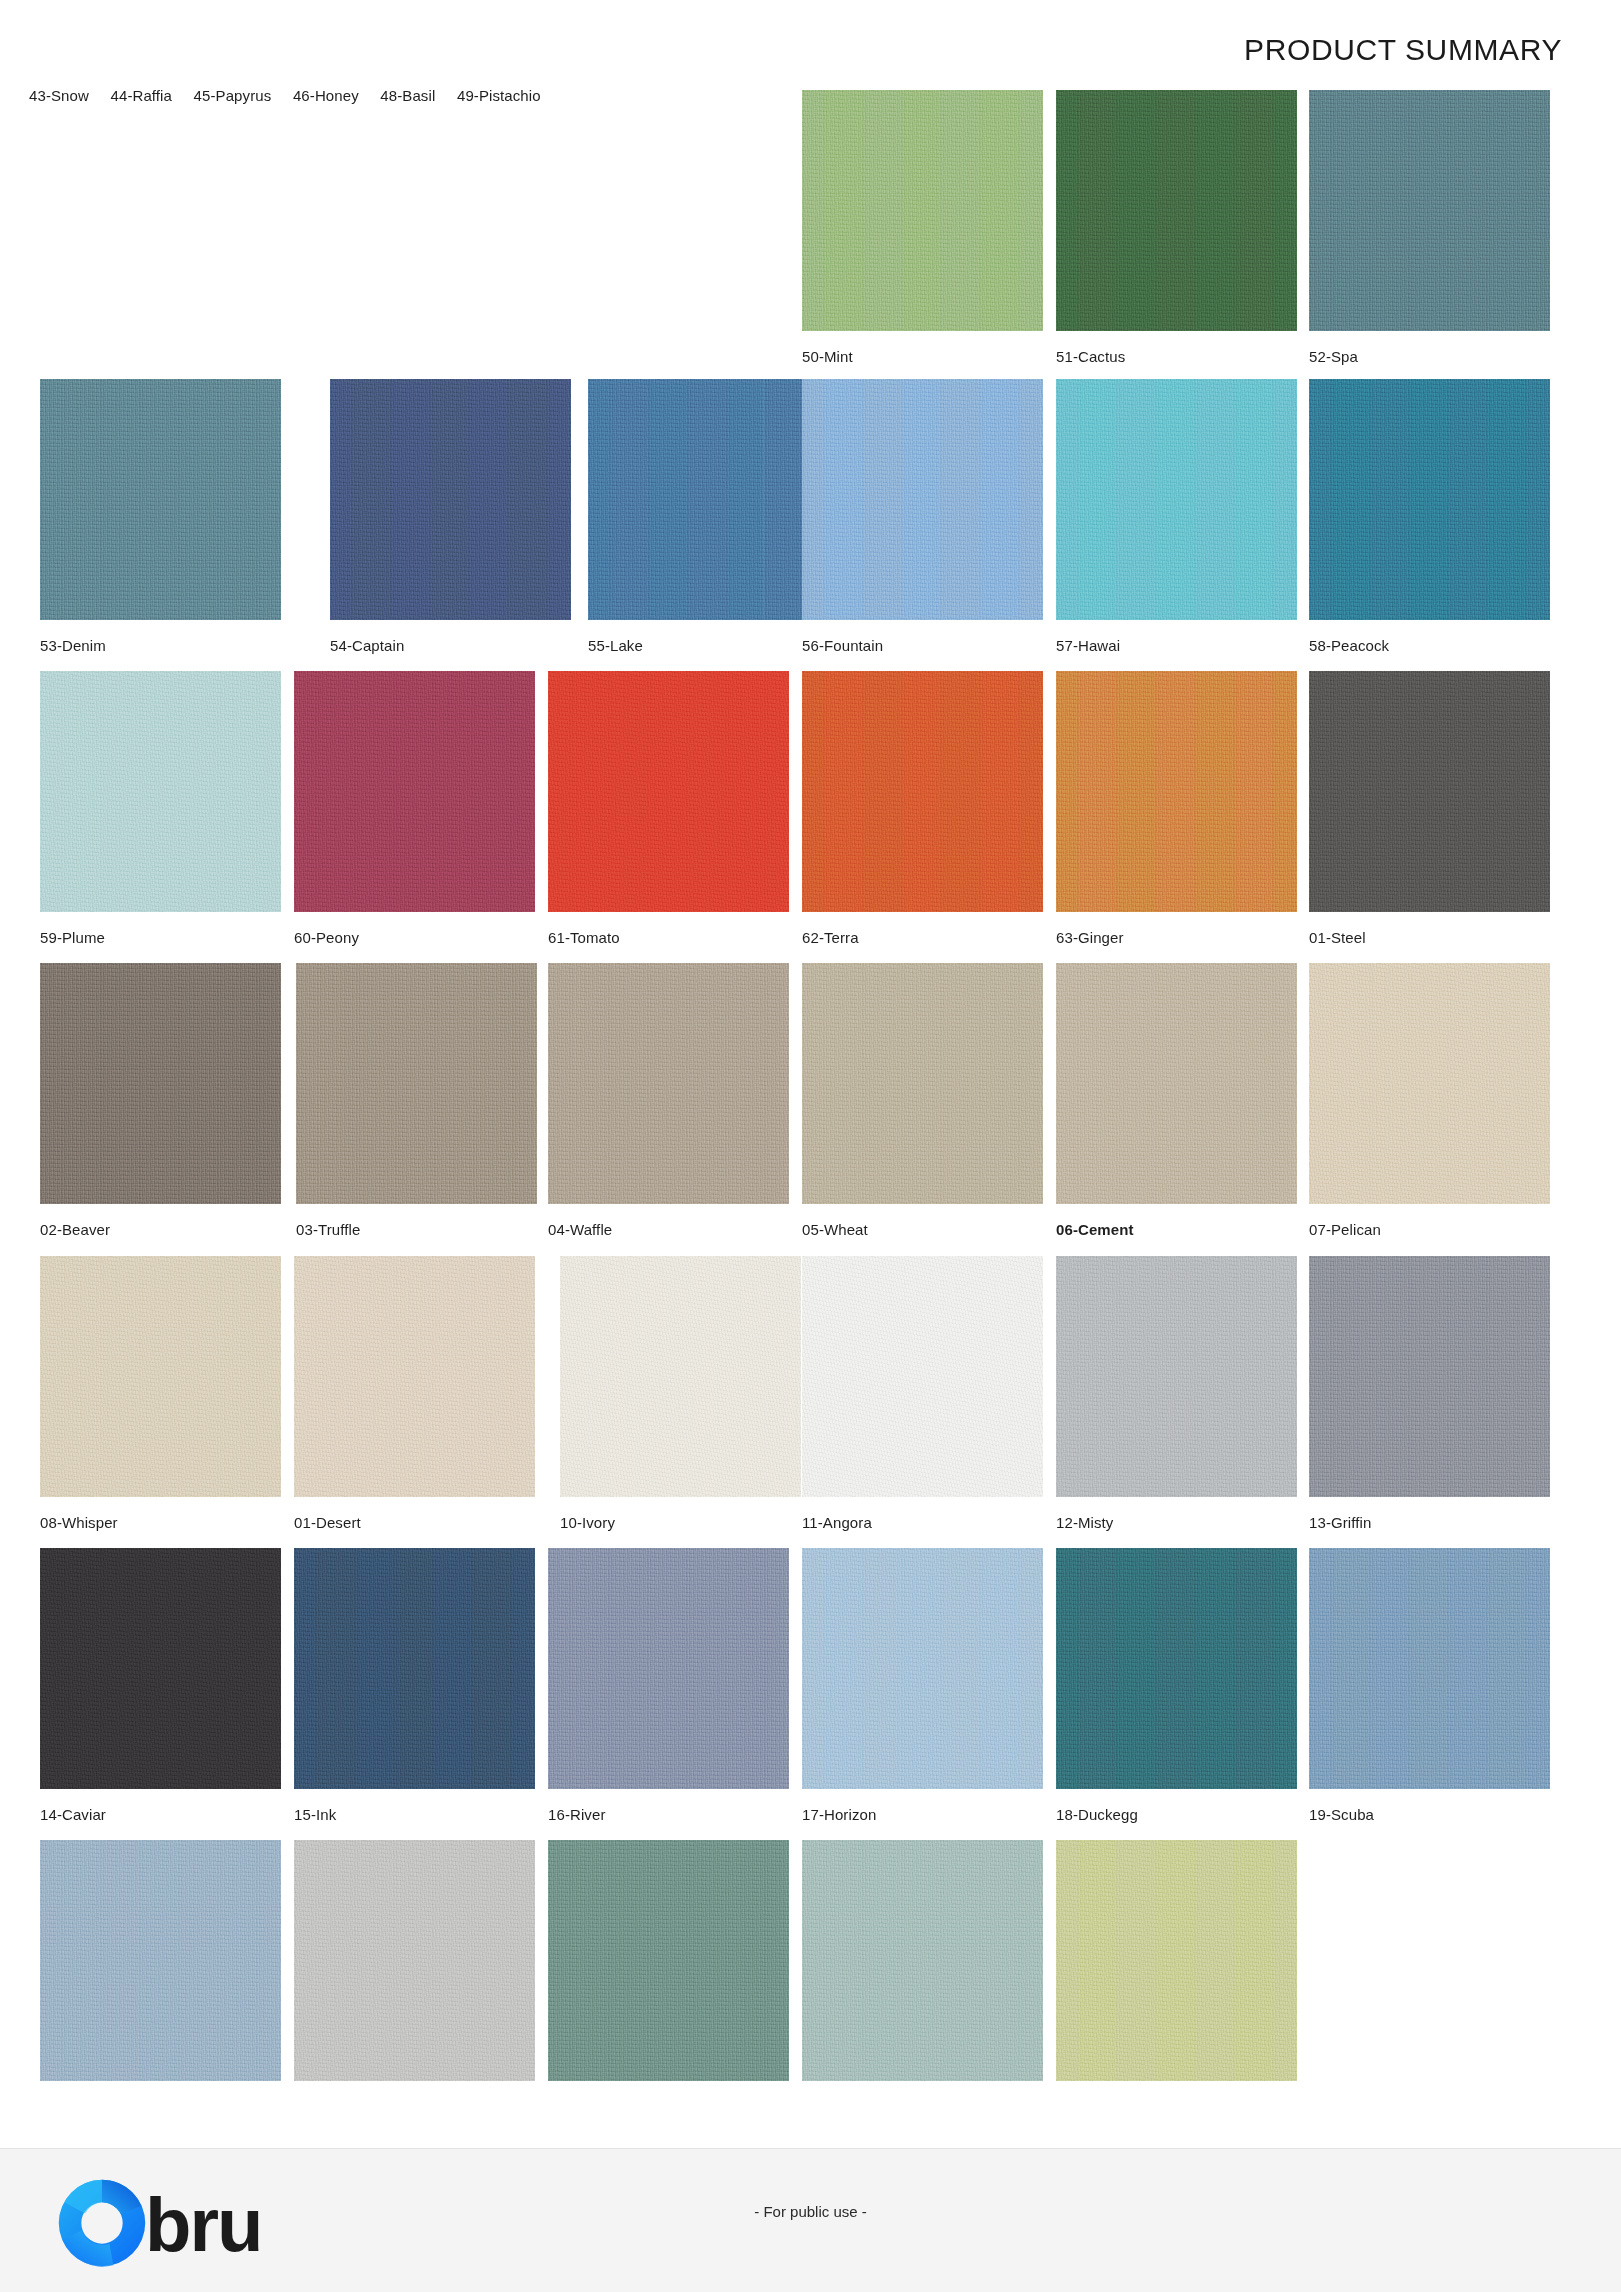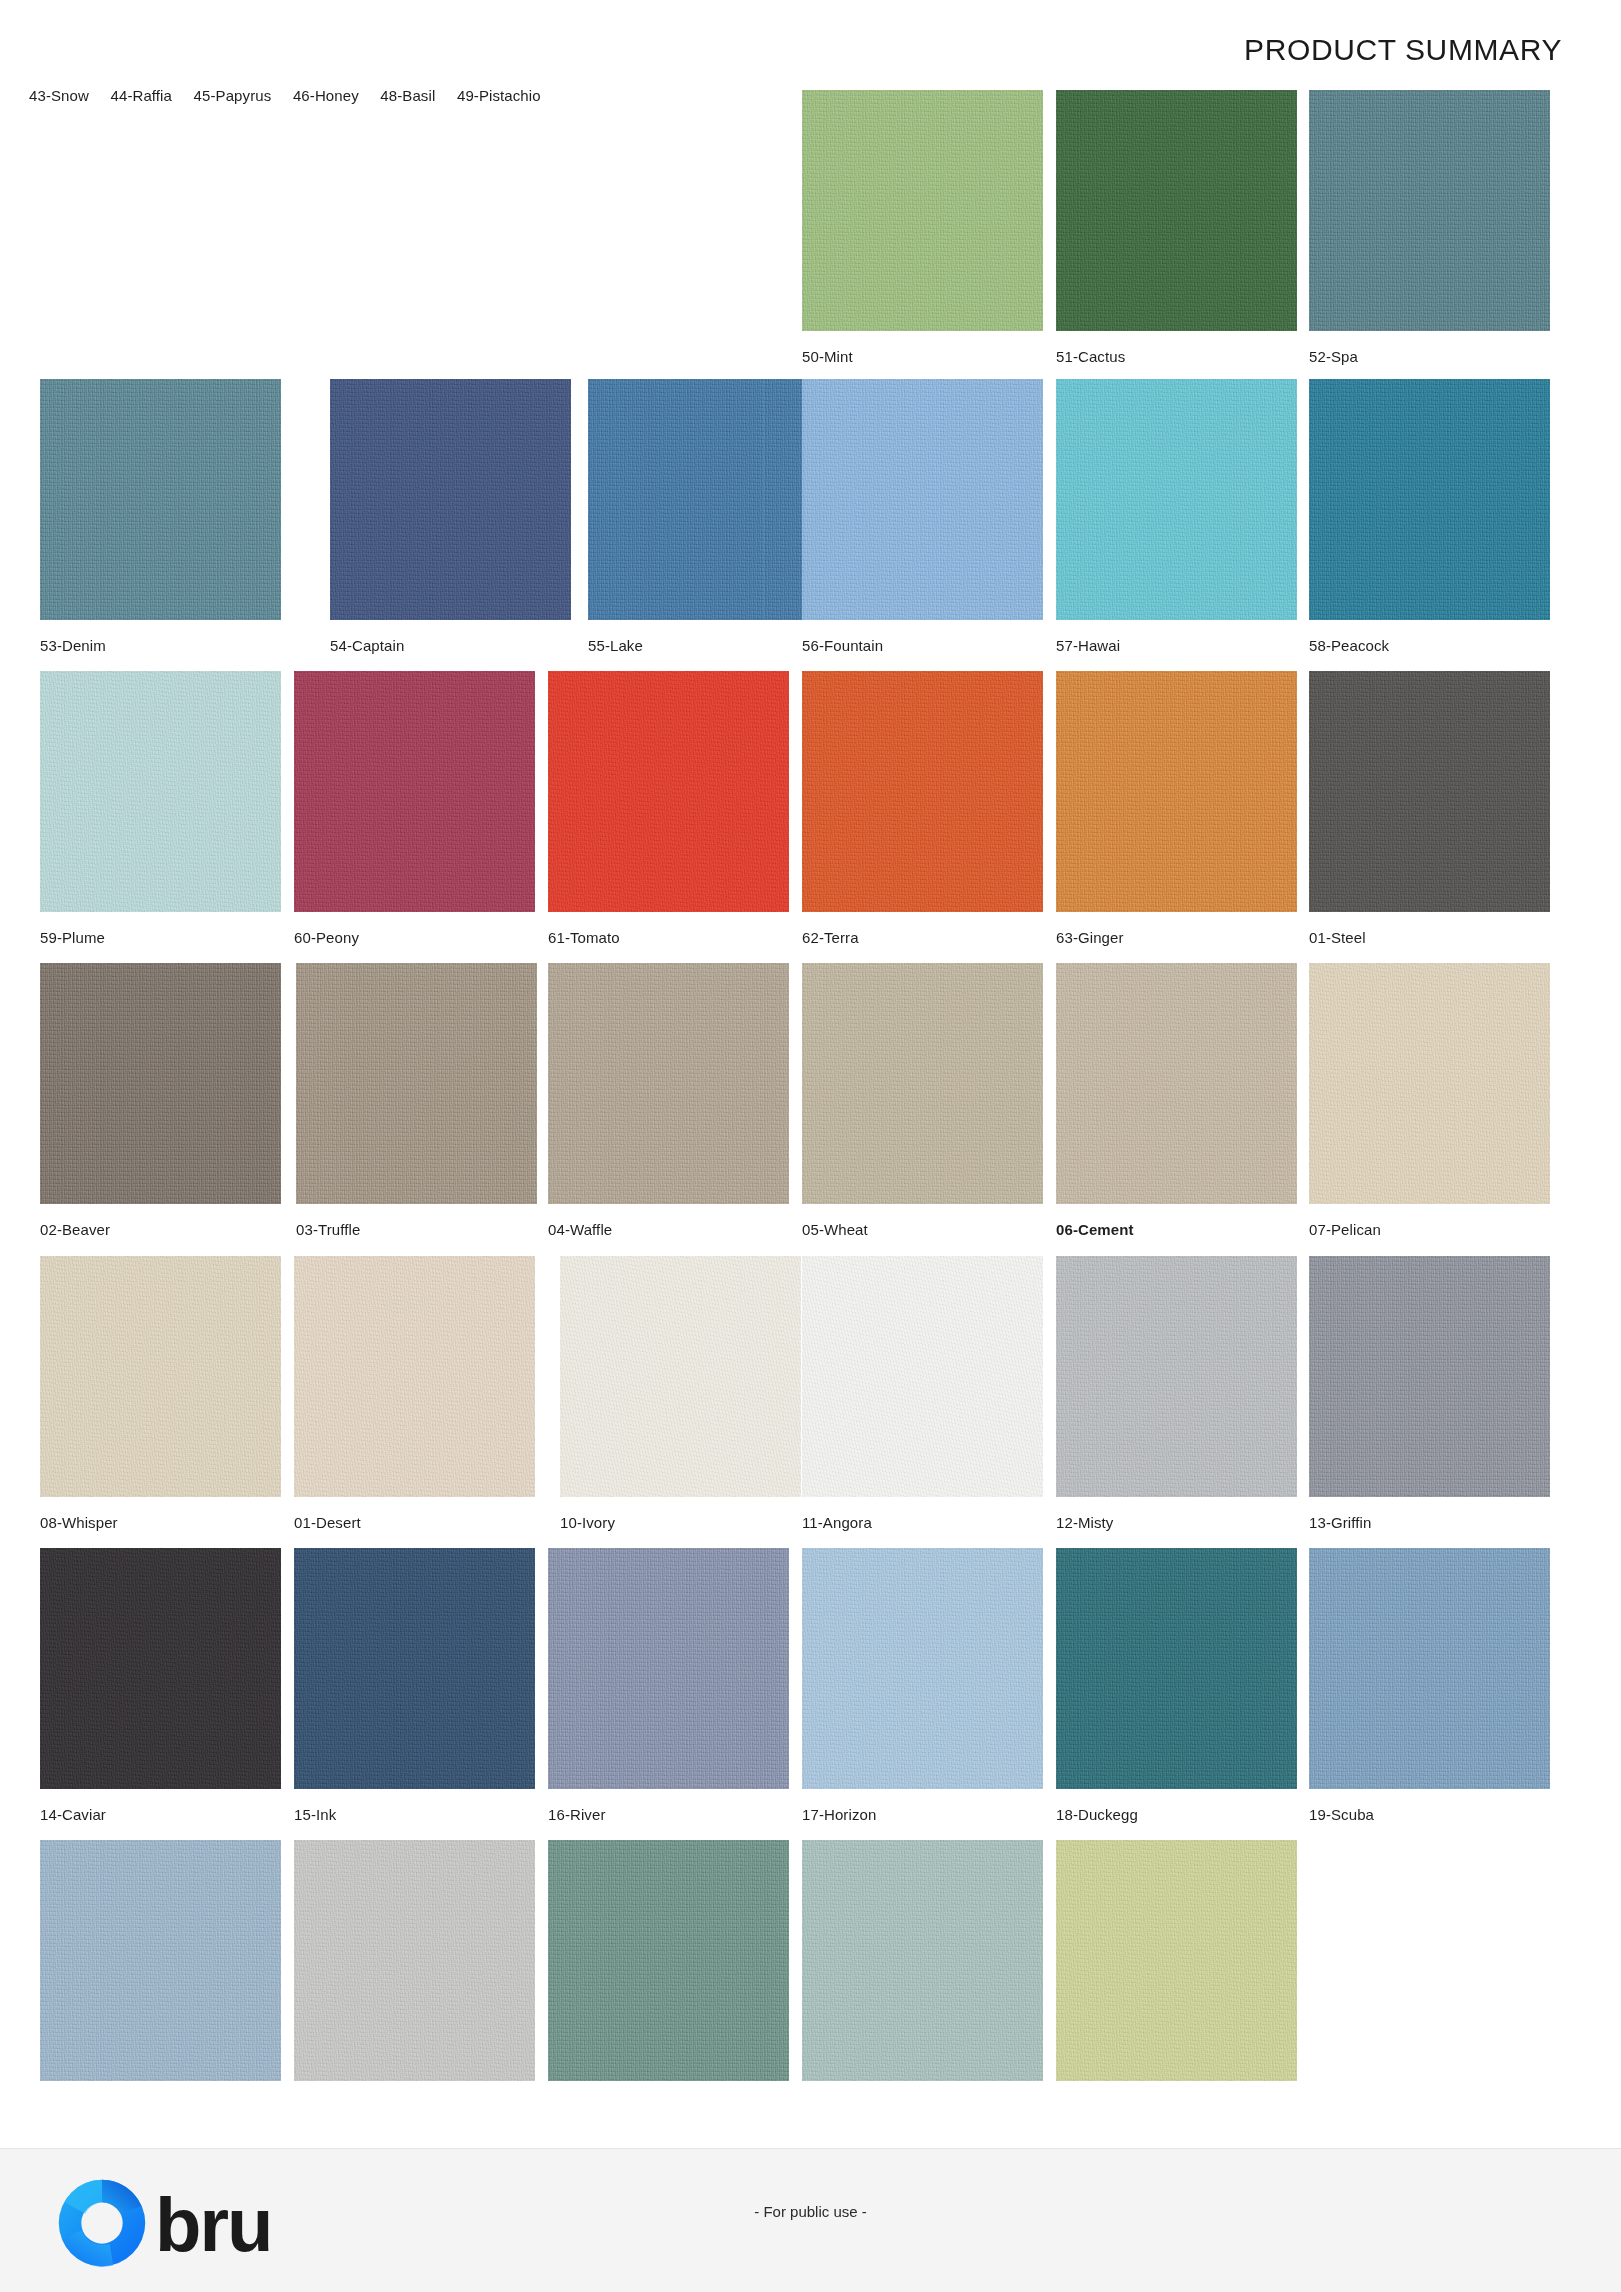--- a/index.html
+++ b/index.html
@@ -114,21 +114,21 @@
     height: 144px;
     background: #f4f4f4;
     border-top: 1px solid #e3e3e3;
   }
   .footer-logo {
     position: absolute;
     left: 55px;
     top: 27.4px;
     display: flex;
     align-items: center;
-    gap: 12px;
+    gap: 2px;
   }
   .logo-mark {
     width: 94px;
     height: 94px;
     display: block;
   }
   .logo-word {
     font-size: 76px;
     line-height: 76px;
     font-weight: 700;

